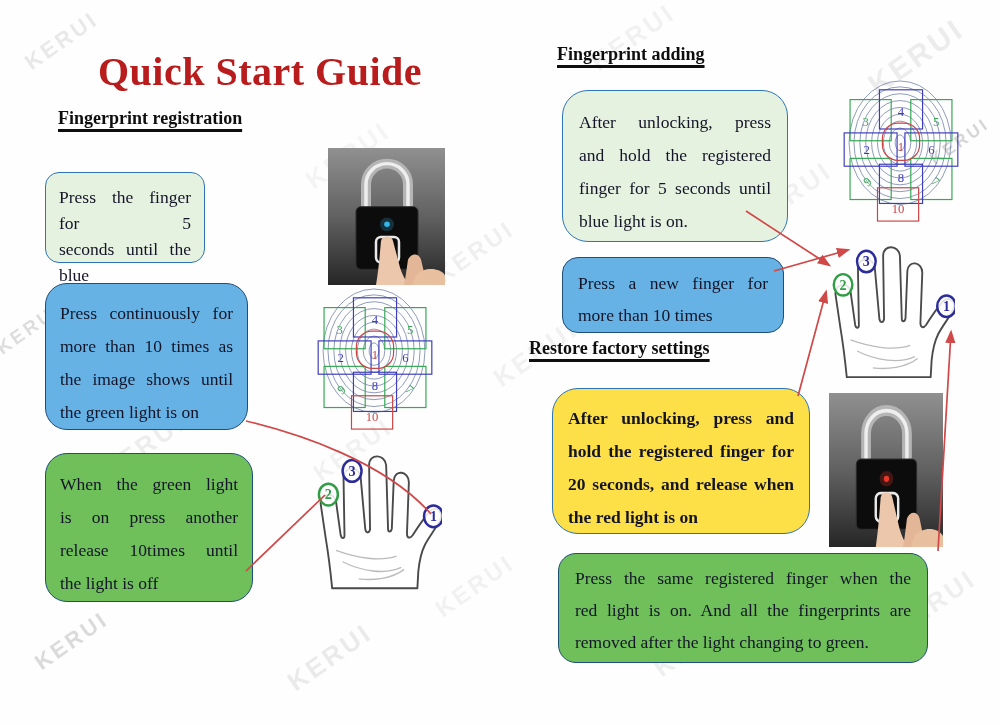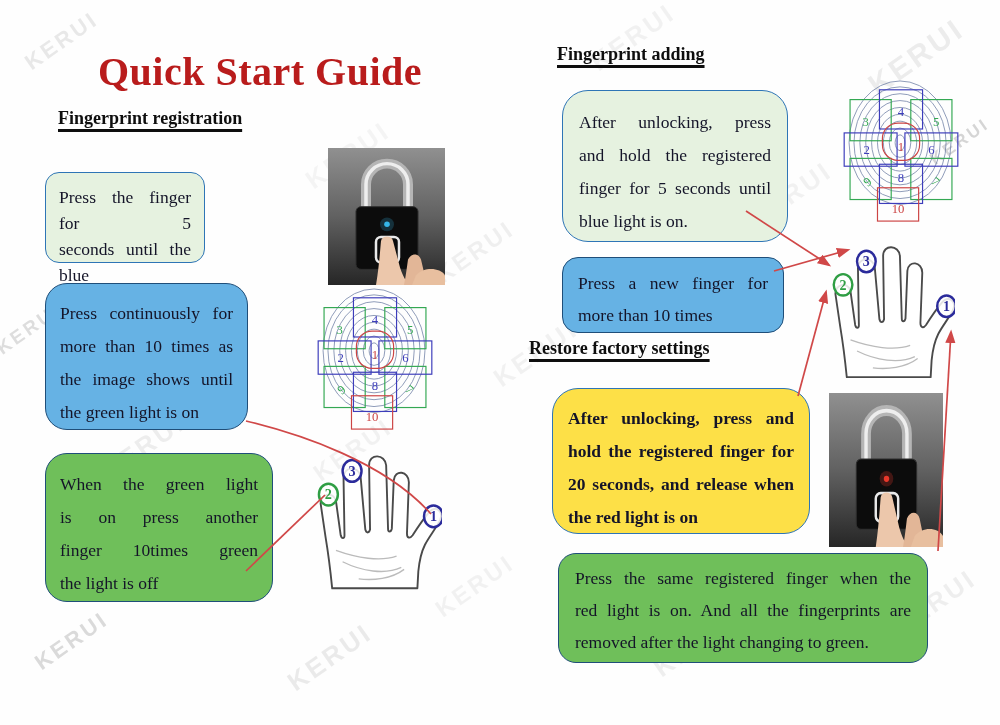--- a/index.html
+++ b/index.html
@@ -18,21 +18,21 @@
   .box{position:absolute;box-sizing:border-box;border:1.6px solid #2e75b6;border-radius:17px;
       font-size:17.5px;color:#141428;}
   .box .jl{display:block;text-align:justify;text-align-last:justify;}
   .box .jl.last{text-align-last:left;}
   .bg-lgreen{background:#e6f2e0;border-color:#2e75b6;}
   .bg-blue{background:#66b2e4;border-color:#1f4e79;}
   .bg-green{background:#6fbf5a;border-color:#1f4e79;}
   .bg-cyan{background:#fde047;border-color:#2e75b6;font-weight:bold;}
   #box-l1{left:45px;top:172px;width:160px;height:91px;padding:11px 13px 17px;line-height:26px;border-radius:14px;}
   #box-l2{left:45px;top:283px;width:203px;height:147px;padding:13px 14px 0;line-height:33px;border-radius:22px;}
-  #box-l3{left:45px;top:453px;width:228px;height:149px;padding:14px 14px 0;line-height:33px;border-radius:22px;}
+  #box-l3{left:45px;top:453px;width:208px;height:149px;padding:14px 14px 0;line-height:33px;border-radius:22px;}
   #box-r1{left:562px;top:90px;width:226px;height:152px;padding:15px 16px 0;line-height:33px;border-radius:26px;}
   #box-r2{left:562px;top:257px;width:222px;height:76px;padding:9px 15px 0;line-height:32px;border-radius:16px;}
   #box-r3{left:552px;top:388px;width:258px;height:146px;padding:13px 15px 0;line-height:33px;border-radius:26px;}
   #box-r4{left:558px;top:553px;width:370px;height:110px;padding:8px 16px 0;line-height:32px;border-radius:18px;}
   #heading-left{left:42px;top:108px;margin-left:16px;}
   #heading-adding{left:557px;top:44px;}
   #heading-restore{left:529px;top:338px;}
   
   #padlock-left{left:328px;top:148px;width:117px;height:137px;}
   #fingerprint-left{left:316px;top:288px;width:118px;height:145px;}
@@ -79,21 +79,21 @@
   </div>
   <div class="box bg-blue" id="box-l2">
     <span class="jl">Press continuously for</span>
     <span class="jl">more than 10 times as</span>
     <span class="jl">the image shows until</span>
     <span class="jl last">the green light is on</span>
   </div>
   <div class="box bg-green" id="box-l3">
     <span class="jl">When the green light</span>
     <span class="jl">is on press another</span>
-    <span class="jl">finger 10times green</span>
+    <span class="jl">release 10times until</span>
     <span class="jl last">the light is off</span>
   </div>
 
   <div class="box bg-lgreen" id="box-r1">
     <span class="jl">After unlocking, press</span>
     <span class="jl">and hold the registered</span>
     <span class="jl">finger for 5 seconds until</span>
     <span class="jl last">blue light is on.</span>
   </div>
   <div class="box bg-blue" id="box-r2">

